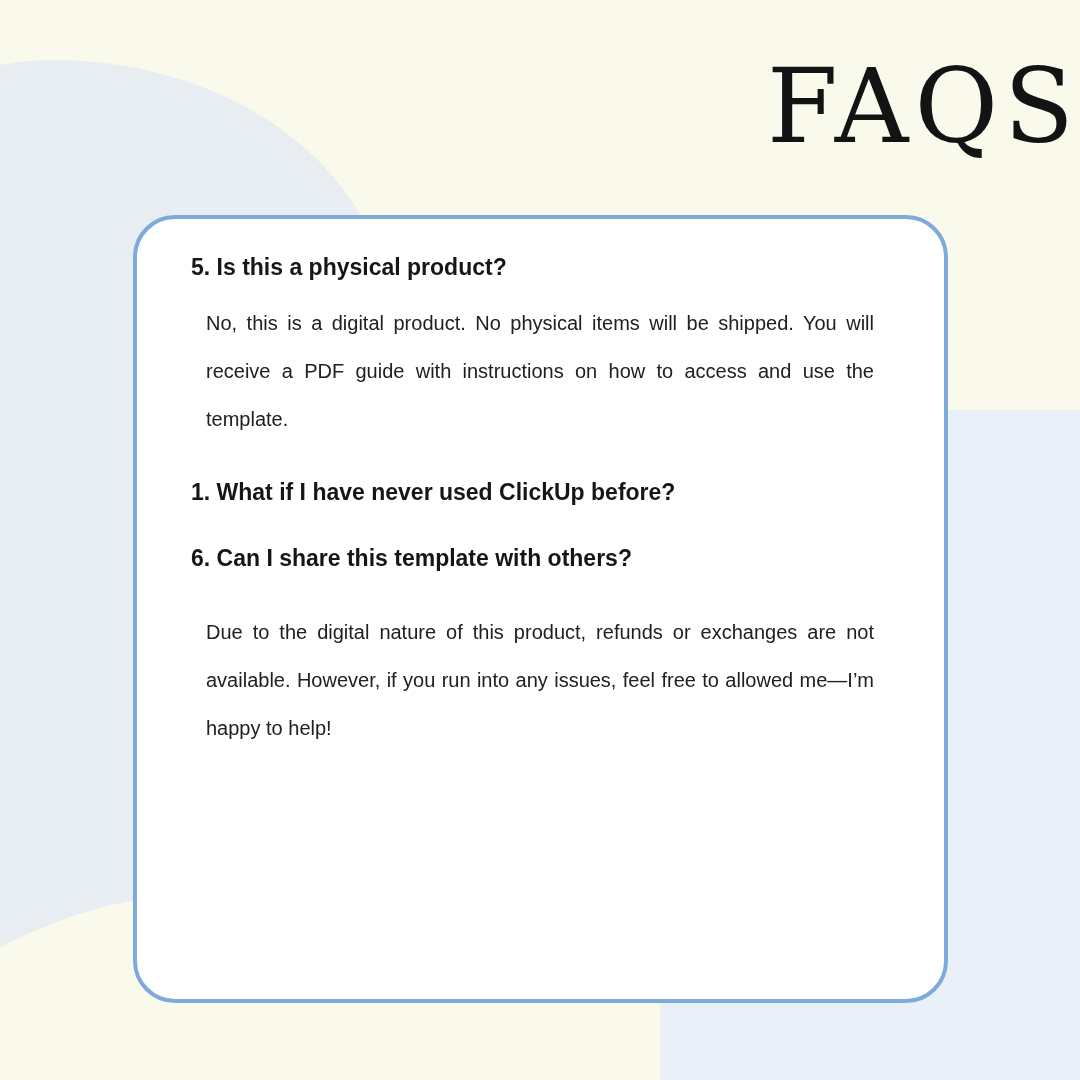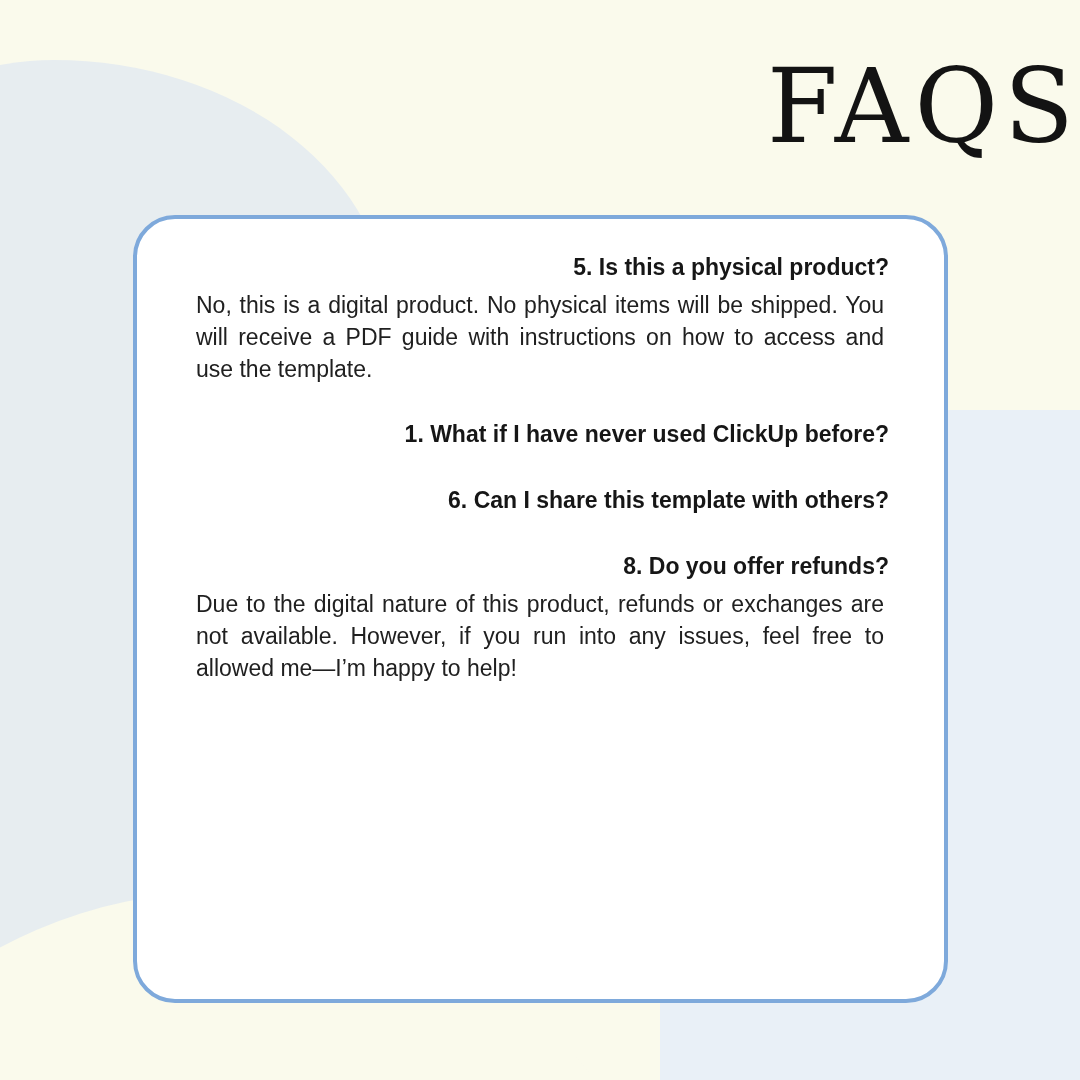--- a/index.html
+++ b/index.html
@@ -80,26 +80,25 @@
 
   .faq-section {
     margin-bottom: 33px;
   }
   .faq-question {
     margin: 0;
     font-size: 23px;
     line-height: 33px;
     font-weight: bold;
     color: #161616;
-    text-align: right;
   }
   .faq-answer {
-    margin: 5px;
-    font-size: 23px;
-    line-height: 32px;
+    margin: 15px;
+    font-size: 20px;
+    line-height: 48px;
     text-align: justify;
     color: #202020;
   }
 </style>
 </head>
 <body>
 
 <div class="blob blob-top-left"></div>
 <div class="blob blob-bottom-left-cream"></div>
 <div class="blob blob-bottom-right"></div>
@@ -115,17 +114,16 @@
 
   <div class="faq-section">
     <h3 class="faq-question">1. What if I have never used ClickUp before?</h3>
   </div>
 
   <div class="faq-section">
     <h3 class="faq-question">6. Can I share this template with others?</h3>
   </div>
 
   <div class="faq-section">
-    <h3 class="faq-question">8. Do you offer refunds?</h3>
     <p class="faq-answer">Due to the digital nature of this product, refunds or exchanges are not available. However, if you run into any issues, feel free to allowed me—I’m happy to help!</p>
   </div>
 </div>
 </div>
 
 </body></html>

